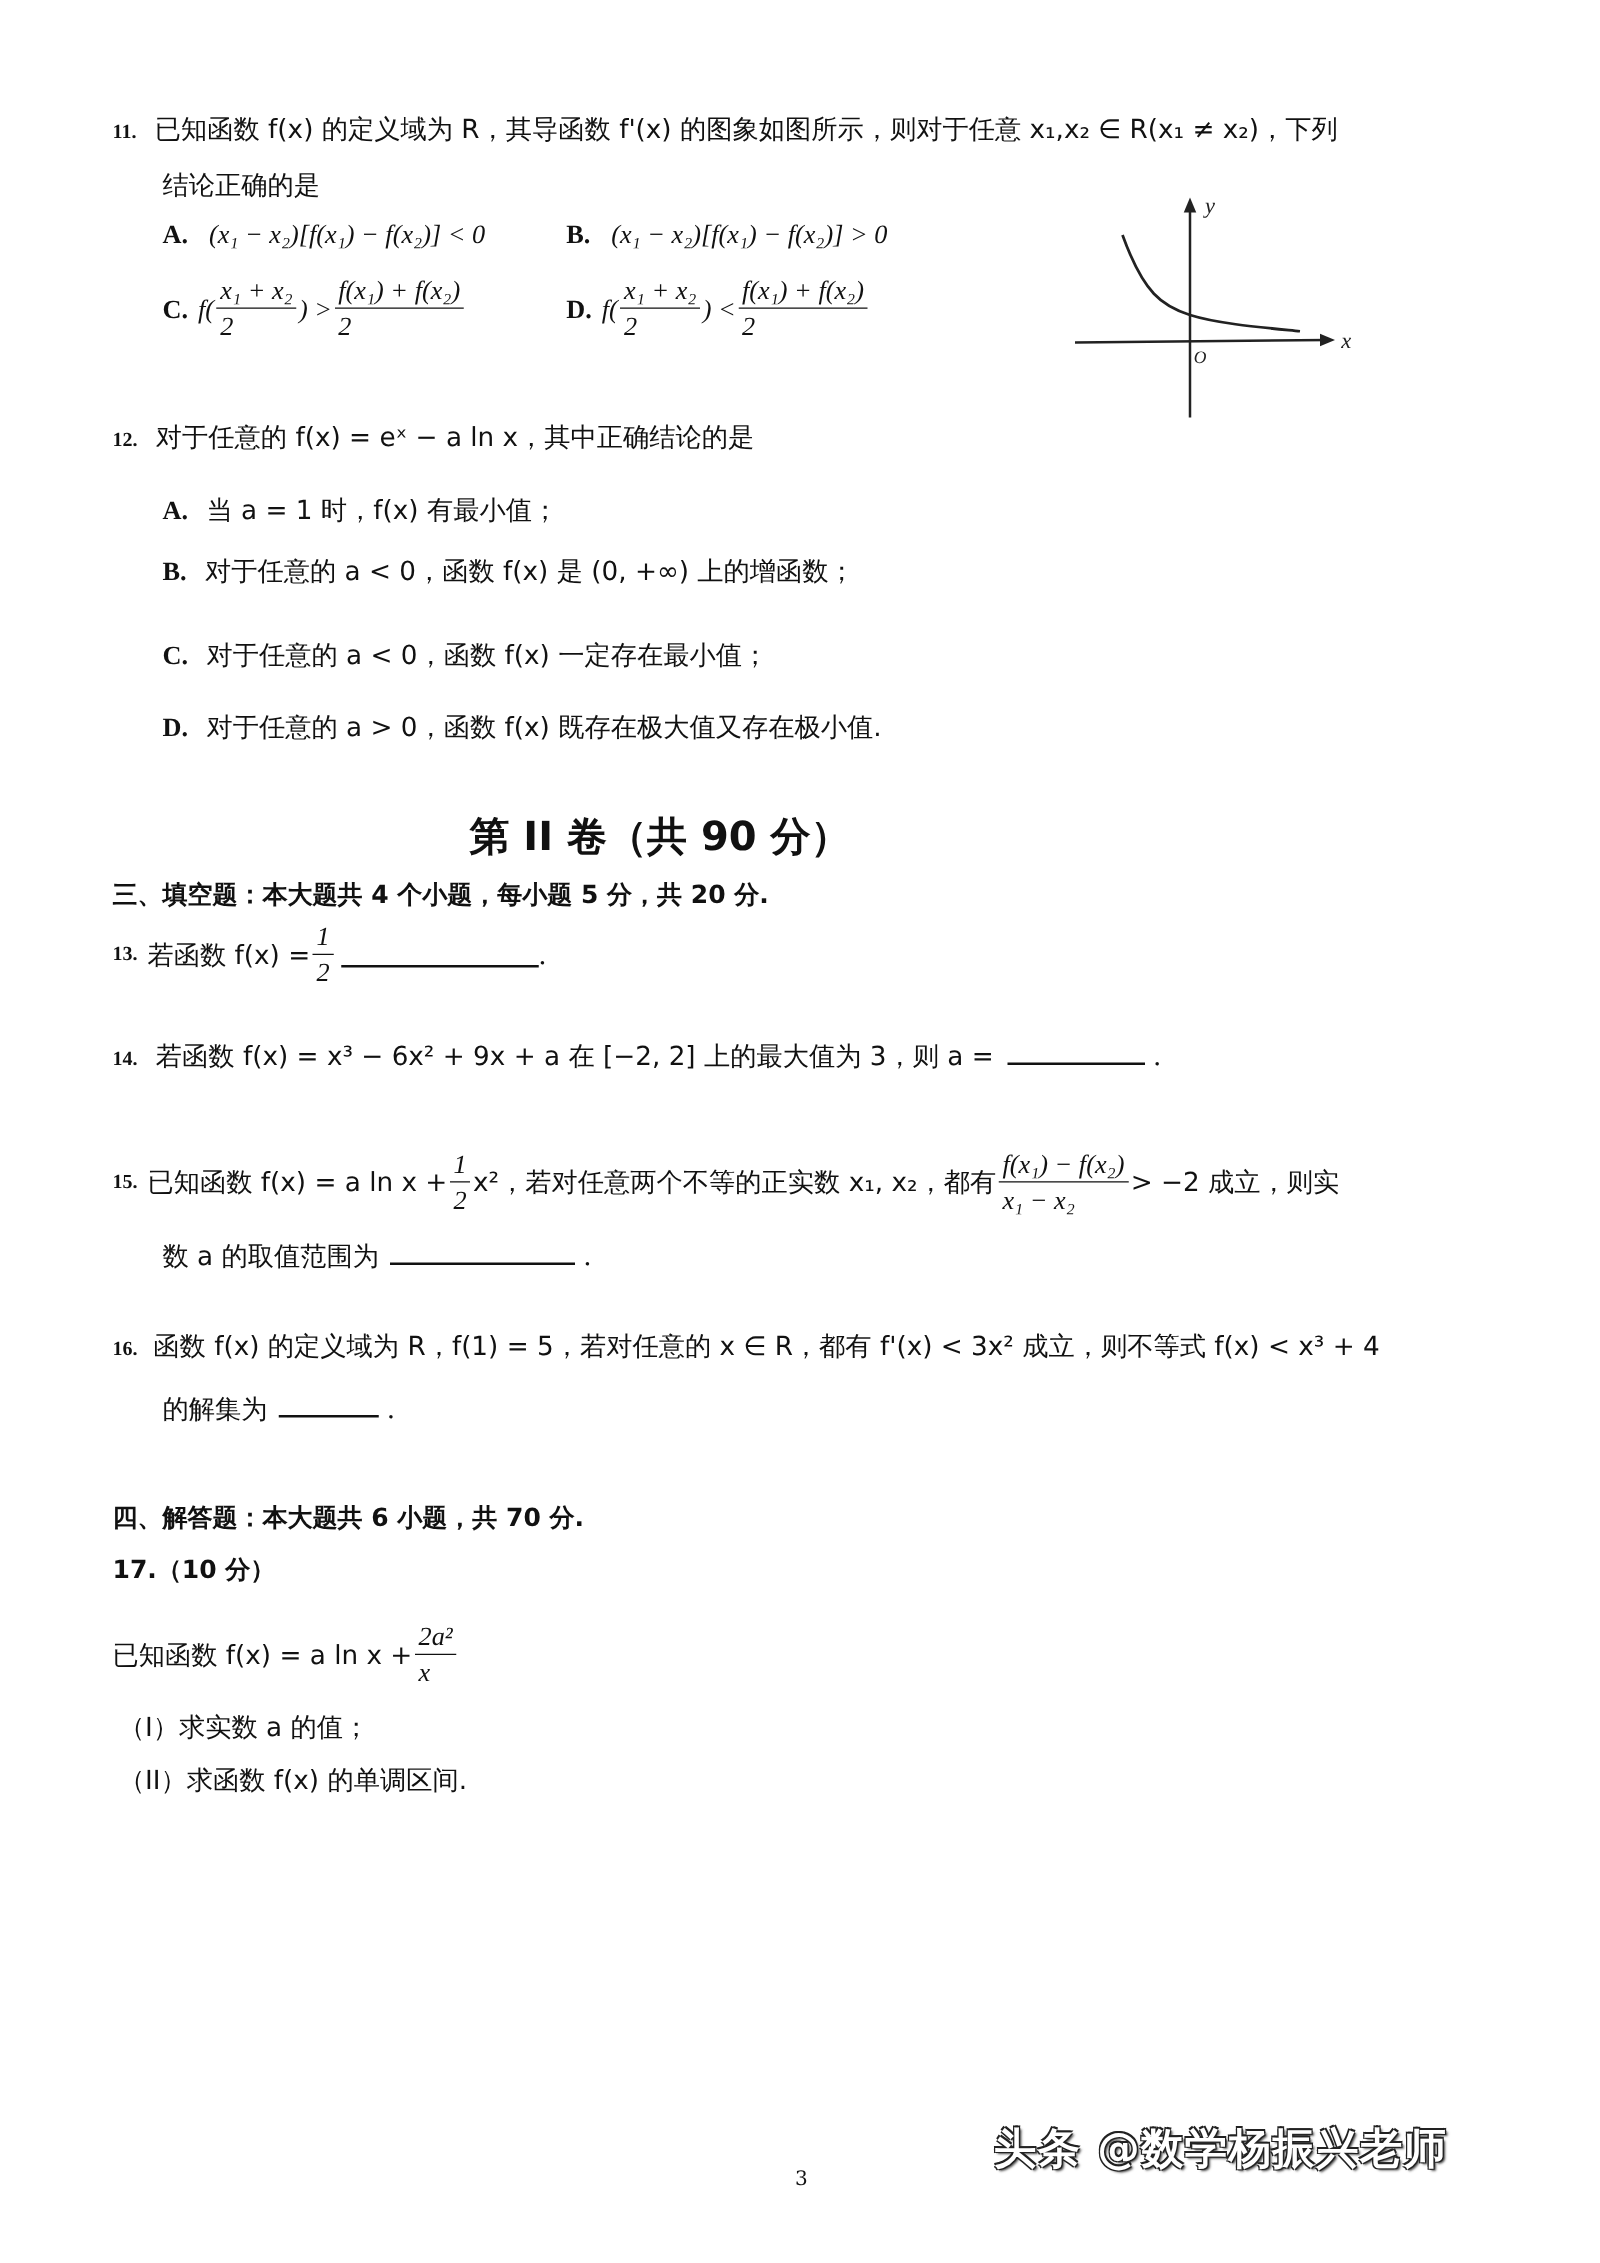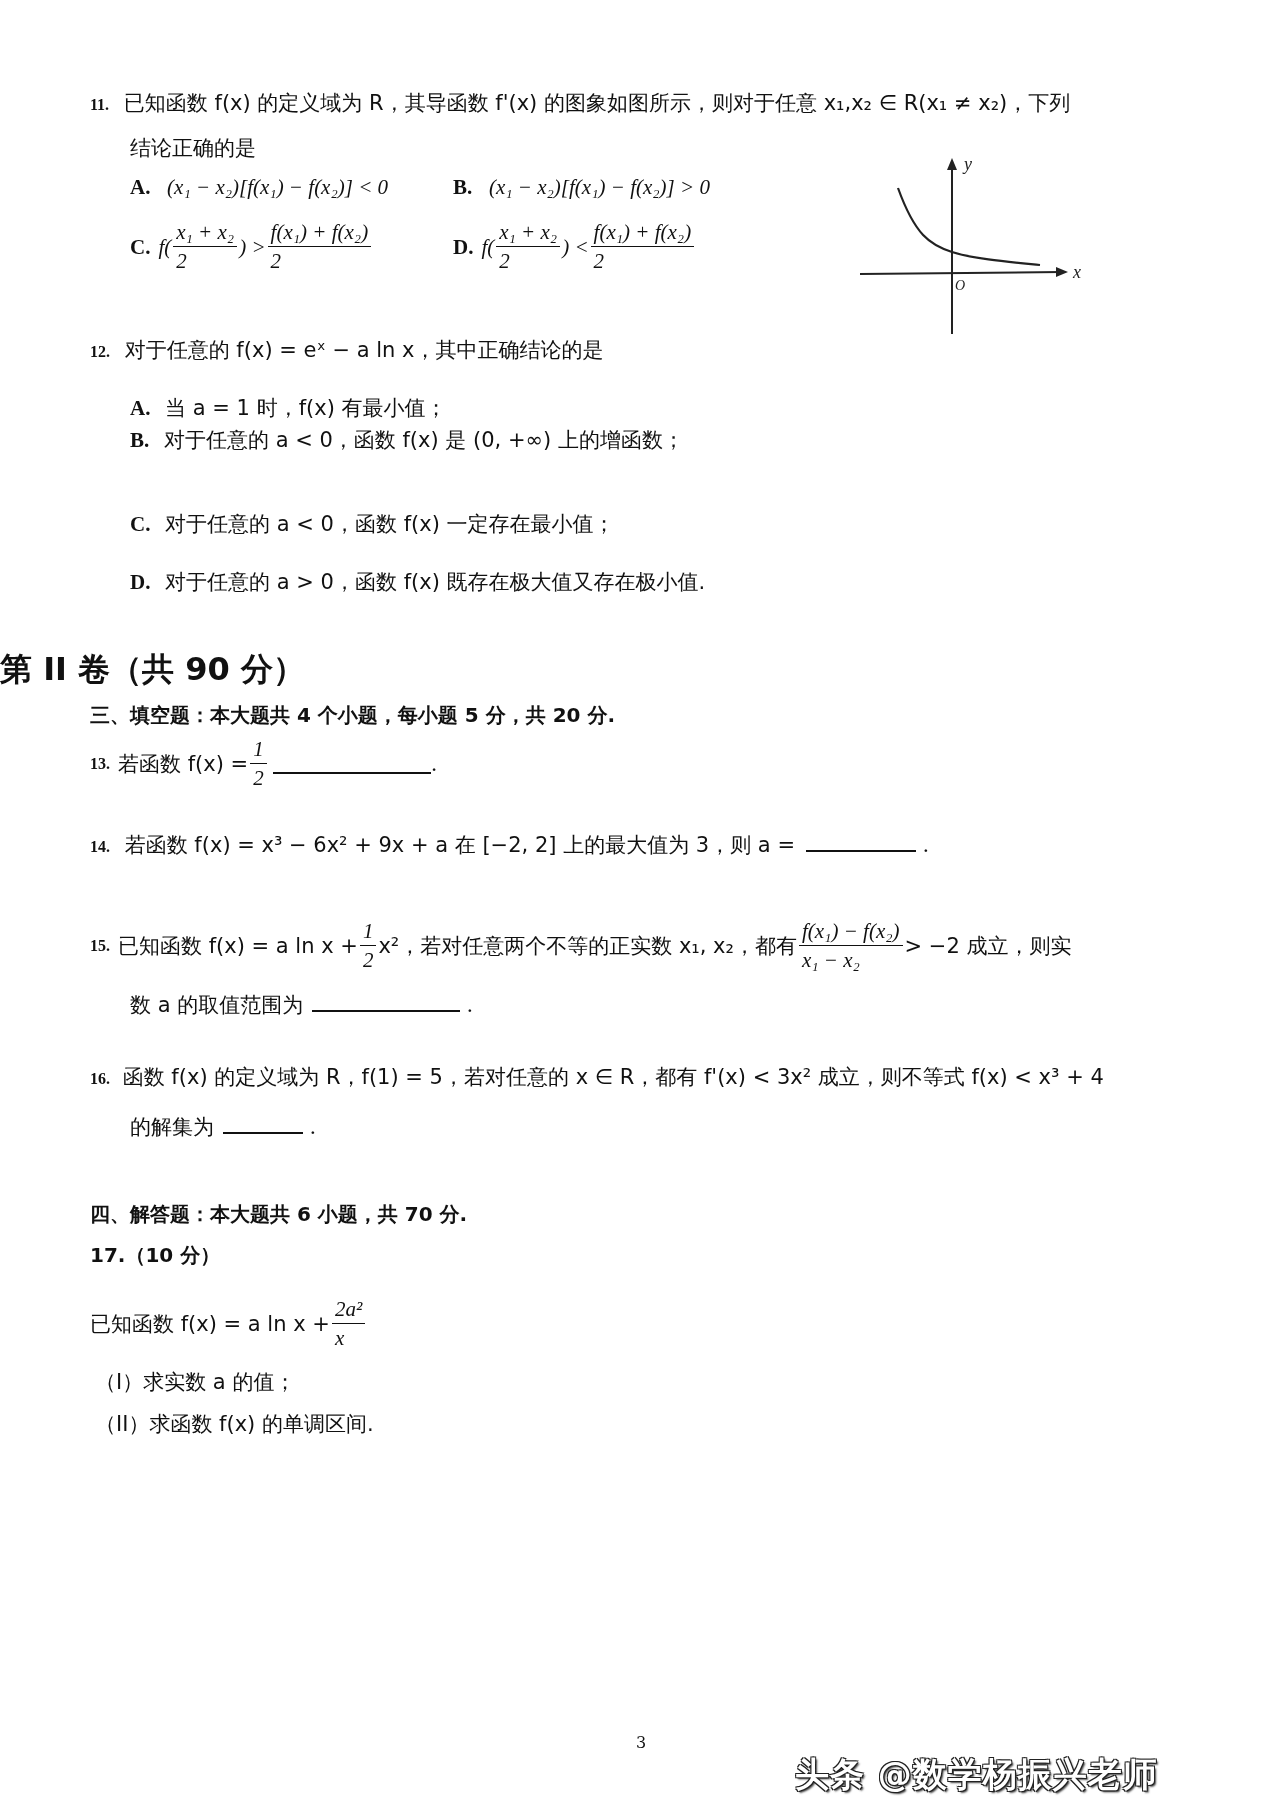--- a/index.html
+++ b/index.html
@@ -85,34 +85,34 @@
 </svg>
 
 <div class="abs line" style="left:90px; top:335px;">
   <span class="num">12.</span>
   <span class="cn" style="margin-left:8px;">对于任意的 f(x) = eˣ − a ln x，其中正确结论的是</span>
 </div>
 <div class="abs line" style="left:130px; top:393px;">
   <span class="opt">A.</span>
   <span class="cn" style="margin-left:8px;">当 a = 1 时，f(x) 有最小值；</span>
 </div>
-<div class="abs line" style="left:130px; top:425px;">
+<div class="abs line" style="left:130px; top:442px;">
   <span class="opt">B.</span>
   <span class="cn" style="margin-left:8px;">对于任意的 a &lt; 0，函数 f(x) 是 (0, +∞) 上的增函数；</span>
 </div>
 <div class="abs line" style="left:130px; top:509px;">
   <span class="opt">C.</span>
   <span class="cn" style="margin-left:8px;">对于任意的 a &lt; 0，函数 f(x) 一定存在最小值；</span>
 </div>
 <div class="abs line" style="left:130px; top:567px;">
   <span class="opt">D.</span>
   <span class="cn" style="margin-left:8px;">对于任意的 a &gt; 0，函数 f(x) 既存在极大值又存在极小值.</span>
 </div>
 
-<div class="abs cn section-title" style="left:0; width:1056px; text-align:left; top:648px;">第 II 卷（共 90 分）</div>
+<div class="abs cn section-title" style="left:0; width:1056px; text-align:center; top:648px;">第 II 卷（共 90 分）</div>
 
 <div class="abs cn section-head" style="left:90px; top:702px;">三、填空题：本大题共 4 个小题，每小题 5 分，共 20 分.</div>
 
 <div class="abs line" style="left:90px; top:735px; display:flex; align-items:center;">
   <span class="num">13.</span>
   <span class="cn" style="margin-left:8px;">若函数 f(x) =</span>
   <span class="frac math">
     <span class="n">1</span>
     <span class="d">2</span>
   </span>
@@ -166,13 +166,13 @@
   <span class="frac math">
     <span class="n">2a²</span>
     <span class="d">x</span>
   </span>
 </div>
 
 <div class="abs line cn" style="left:95px; top:1367px;">（I）求实数 a 的值；</div>
 <div class="abs line cn" style="left:95px; top:1409px;">（II）求函数 f(x) 的单调区间.</div>
 
 <div class="abs pagenum" style="left:636px; top:1733px;">3</div>
-<div class="abs cn watermark" style="left:795px; top:1752px;">头条 @数学杨振兴老师</div>
+<div class="abs cn watermark" style="left:795px; top:1696px;">头条 @数学杨振兴老师</div>
 
 </body></html>

